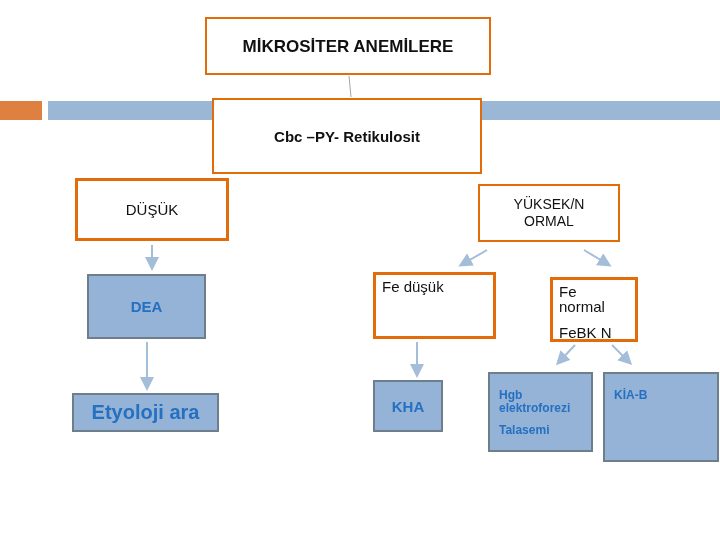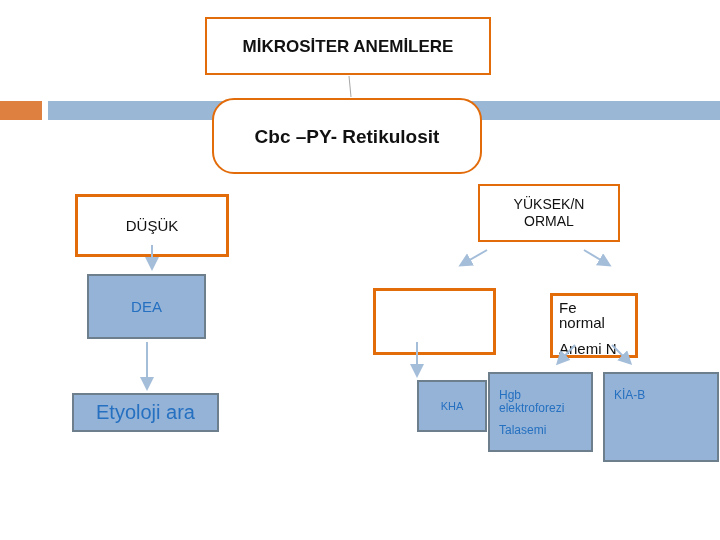--- a/index.html
+++ b/index.html
@@ -10,39 +10,39 @@
     color:#111;
   }
   .abs{position:absolute;box-sizing:border-box;}
 
   
   .band-orange{left:0;top:101px;width:42px;height:19px;background:#dd8040;z-index:1;}
   .band-blue{left:48px;top:101px;width:672px;height:19px;background:#9ab7d5;z-index:1;}
 
   
   .obox{background:#ffffff;border:2px solid #e26b0a;z-index:2;}
-  .obox-thick{border-width:3px;margin-top:16px;}
+  .obox-thick{border-width:3px;}
   .center-txt{display:flex;flex-direction:column;align-items:center;justify-content:center;text-align:right;}
 
   .title-box{left:205px;top:17px;width:286px;height:58px;font-weight:bold;font-size:17px;line-height:21px;}
-  .cbc-box{left:212px;top:98px;width:270px;height:76px;font-weight:bold;font-size:19px;line-height:19px;border-radius:22px;}
+  .cbc-box{left:212px;top:98px;width:270px;height:76px;font-weight:bold;font-size:15px;line-height:19px;}
   .prewrap{white-space:pre-wrap;}
   .dusuk-box{left:75px;top:178px;width:154px;height:63px;font-size:15px;}
   .yuksek-box{left:478px;top:184px;width:142px;height:58px;font-size:14px;line-height:17px;}
 
   .fe-box{padding:4px 6px;font-size:15px;line-height:15px;text-align:left;}
   .fedusuk-box{left:373px;top:272px;width:123px;height:67px;}
   .fenormal-box{left:550px;top:277px;width:88px;height:65px;}
   .para-gap{margin-top:11px;}
 
   
-  .bbox{background:#95b3d7;border:2px solid #6d7f8d;color:#2570c0;z-index:2;}
+  .bbox{background:#95b3d7;border:2px solid #6d7f8d;color:#2570c0;z-index:2;font-weight:bold;}
   .dea-box{left:87px;top:274px;width:119px;height:65px;font-size:15px;}
   .etyoloji-box{left:72px;top:393px;width:147px;height:39px;font-size:20px;}
-  .kha-box{left:373px;top:380px;width:70px;height:52px;font-size:11px;margin-left:44px;}
+  .kha-box{left:373px;top:380px;width:70px;height:52px;font-size:15px;}
   .info-box{padding:15px 20px 0 9px;font-size:12px;line-height:13px;text-align:left;}
   .hgb-box{left:488px;top:372px;width:105px;height:80px;}
   .kia-box{left:603px;top:372px;width:116px;height:90px;}
   .gap-sm{margin-top:9px;}
 
   .connector-layer{left:0;top:0;width:720px;height:540px;z-index:5;pointer-events:none;}
 </style>
 </head>
 <body>
 
@@ -64,26 +64,27 @@
 <div class="abs obox yuksek-box center-txt">
   <div>YÜKSEK/N</div>
   <div>ORMAL</div>
 </div>
 
 <div class="abs bbox dea-box center-txt">
   <div>DEA</div>
 </div>
 
 <div class="abs obox obox-thick fe-box fedusuk-box">
+  <div>Fe düşük</div>
 </div>
 
 <div class="abs obox obox-thick fe-box fenormal-box">
   <div>Fe</div>
   <div>normal</div>
-  <div class="para-gap">Anemi N</div>
+  <div class="para-gap">FeBK N</div>
 </div>
 
 <div class="abs bbox etyoloji-box center-txt">
   <div>Etyoloji ara</div>
 </div>
 
 <div class="abs bbox kha-box center-txt">
   <div>KHA</div>
 </div>
 

